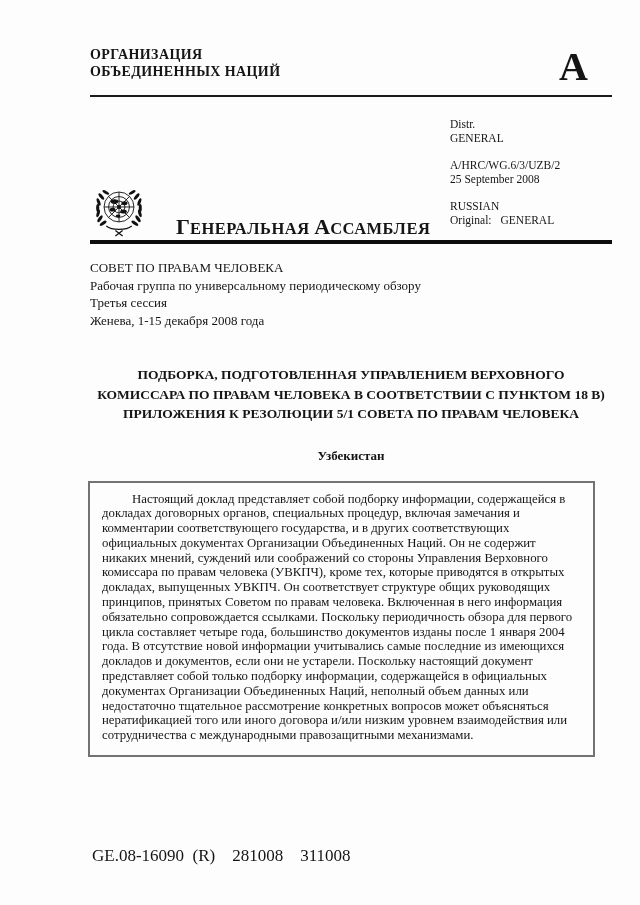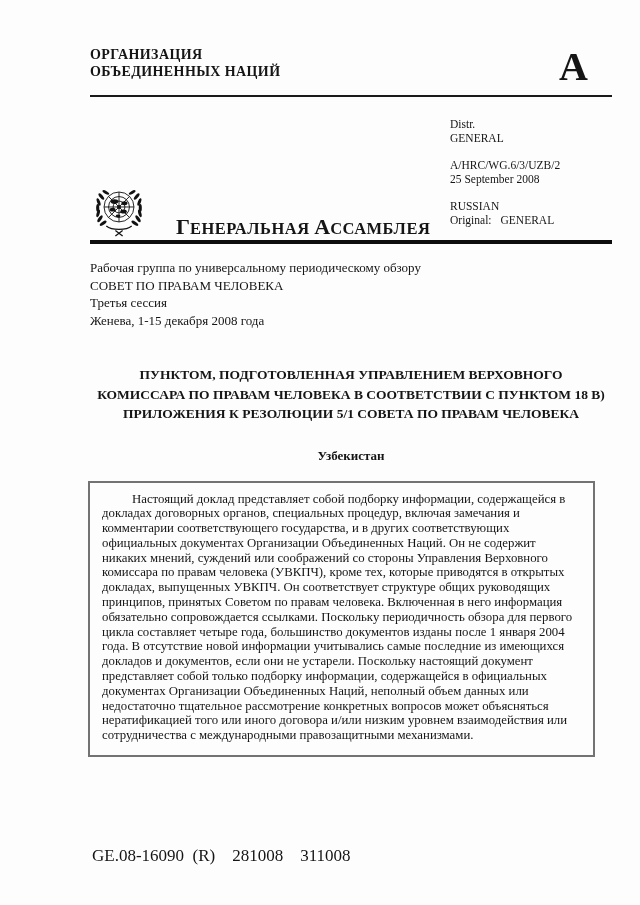--- a/index.html
+++ b/index.html
@@ -200,28 +200,28 @@
           <div>
             <span>Original:</span><span class="orig-gap"></span><span>GENERAL</span>
           </div>
         </div>
       </div>
     </div>
 
     <div class="rule-thick"></div>
 
     <div class="session">
+      <div>СОВЕТ ПО ПРАВАМ ЧЕЛОВЕКА</div>
       <div>Рабочая группа по универсальному периодическому обзору</div>
-      <div>СОВЕТ ПО ПРАВАМ ЧЕЛОВЕКА</div>
       <div>Третья сессия</div>
       <div>Женева, 1-15 декабря 2008 года</div>
     </div>
 
     <div class="doc-title">
-      <div>ПУНКТОМ, ПОДГОТОВЛЕННАЯ УПРАВЛЕНИЕМ ВЕРХОВНОГО</div>
+      <div>ПОДБОРКА, ПОДГОТОВЛЕННАЯ УПРАВЛЕНИЕМ ВЕРХОВНОГО</div>
       <div>КОМИССАРА ПО ПРАВАМ ЧЕЛОВЕКА В СООТВЕТСТВИИ С ПУНКТОМ 18 В)</div>
       <div>ПРИЛОЖЕНИЯ К РЕЗОЛЮЦИИ 5/1 СОВЕТА ПО ПРАВАМ ЧЕЛОВЕКА</div>
     </div>
 
     <div class="country">Узбекистан</div>
 
     <div class="summary-box">
       <p>Настоящий доклад представляет собой подборку информации, содержащейся в докладах договорных органов, специальных процедур, включая замечания и комментарии соответствующего государства, и в других соответствующих официальных документах Организации Объединенных Наций.  Он не содержит никаких мнений, суждений или соображений со стороны Управления Верховного комиссара по правам человека (УВКПЧ), кроме тех, которые приводятся в открытых докладах, выпущенных УВКПЧ.  Он соответствует структуре общих руководящих принципов, принятых Советом по правам человека.  Включенная в него информация обязательно сопровождается ссылками.  Поскольку периодичность обзора для первого цикла составляет четыре года, большинство документов изданы после 1 января 2004 года.  В отсутствие новой информации учитывались самые последние из имеющихся докладов и документов, если они не устарели.  Поскольку настоящий документ представляет собой только подборку информации, содержащейся в официальных документах Организации Объединенных Наций, неполный объем данных или недостаточно тщательное рассмотрение конкретных вопросов может объясняться нератификацией того или иного договора и/или низким уровнем взаимодействия или сотрудничества с международными правозащитными механизмами.</p>
     </div>
 

